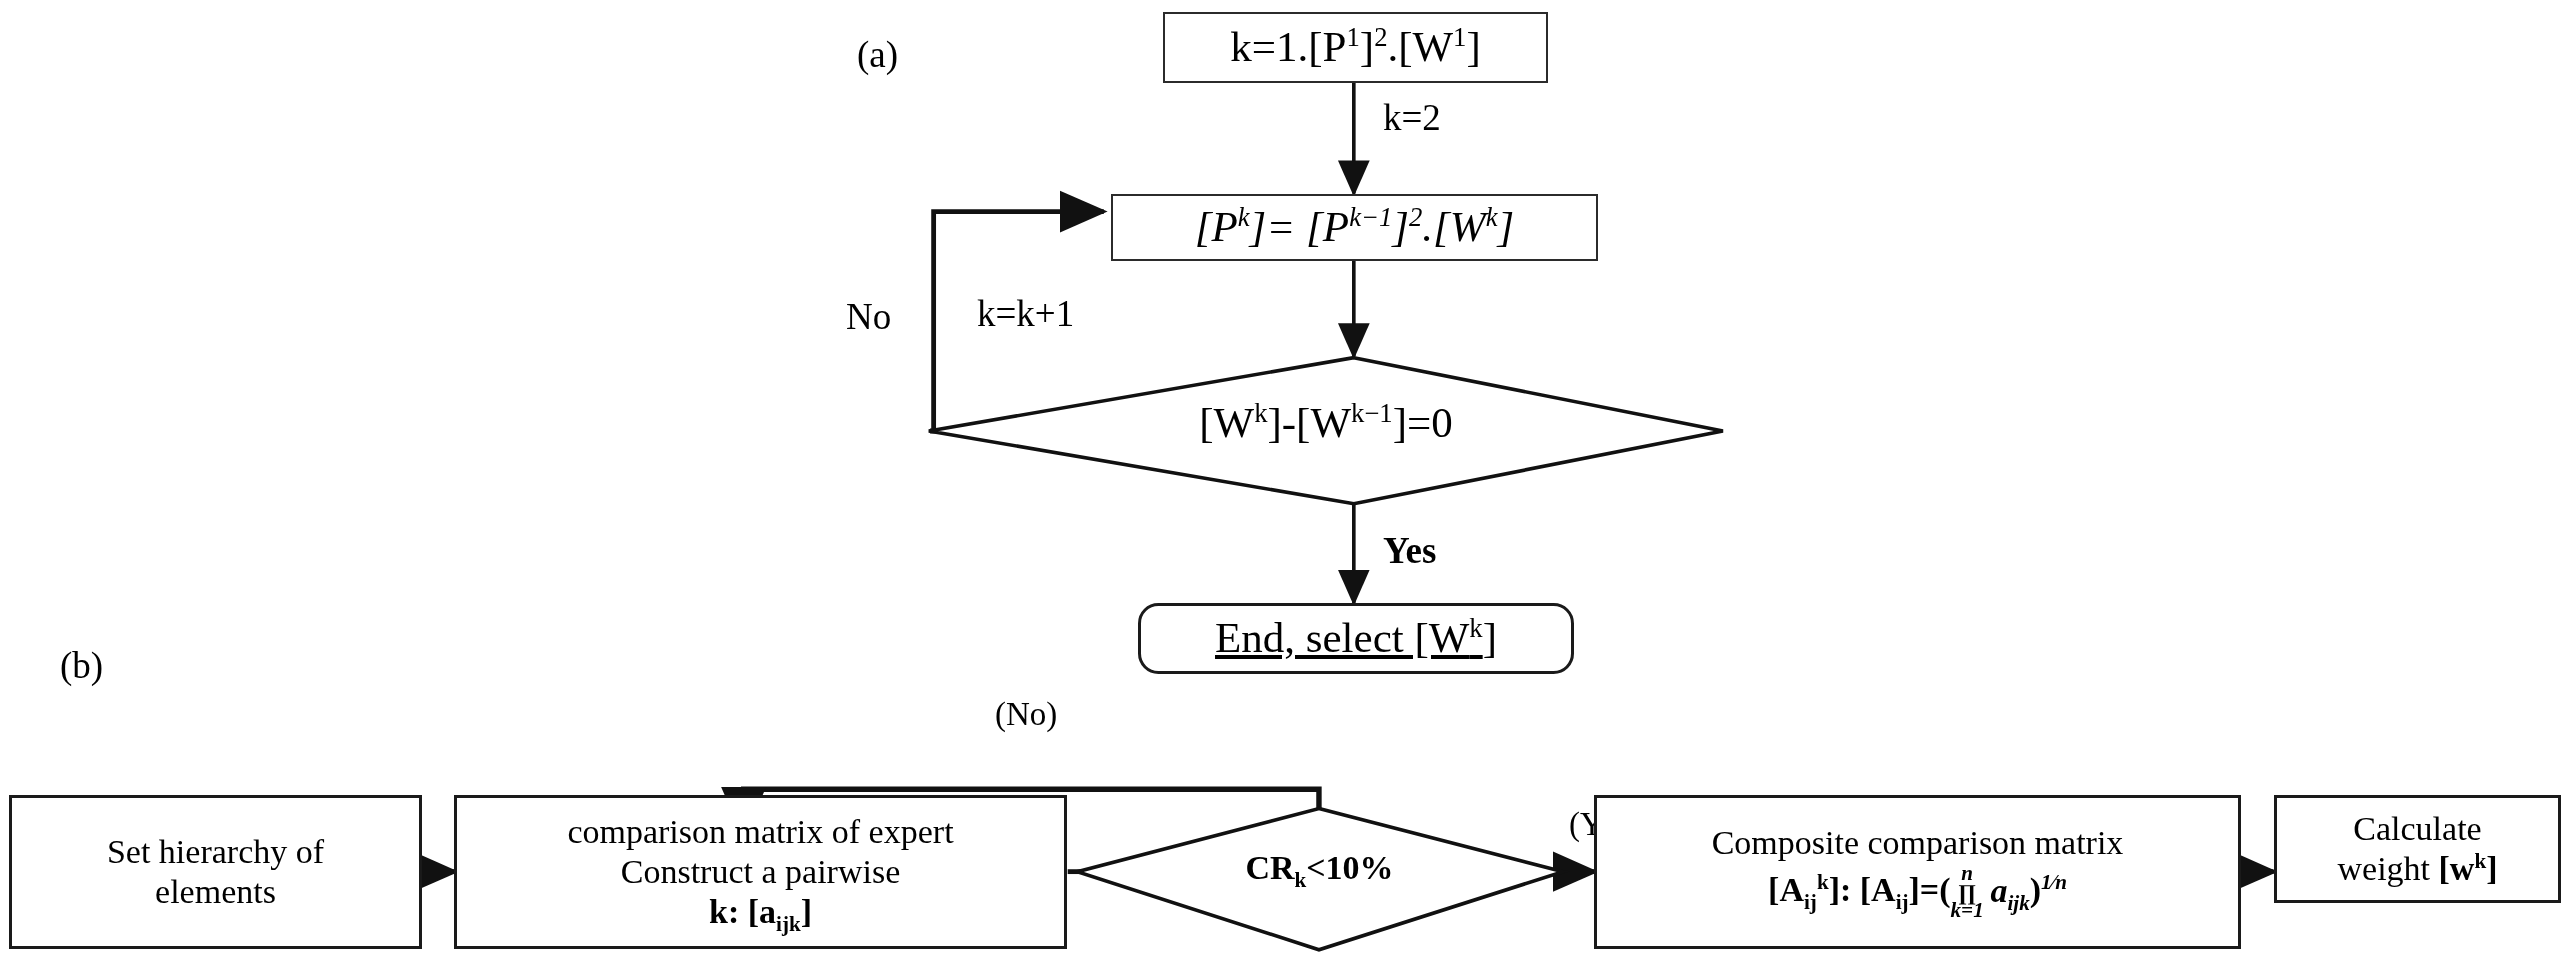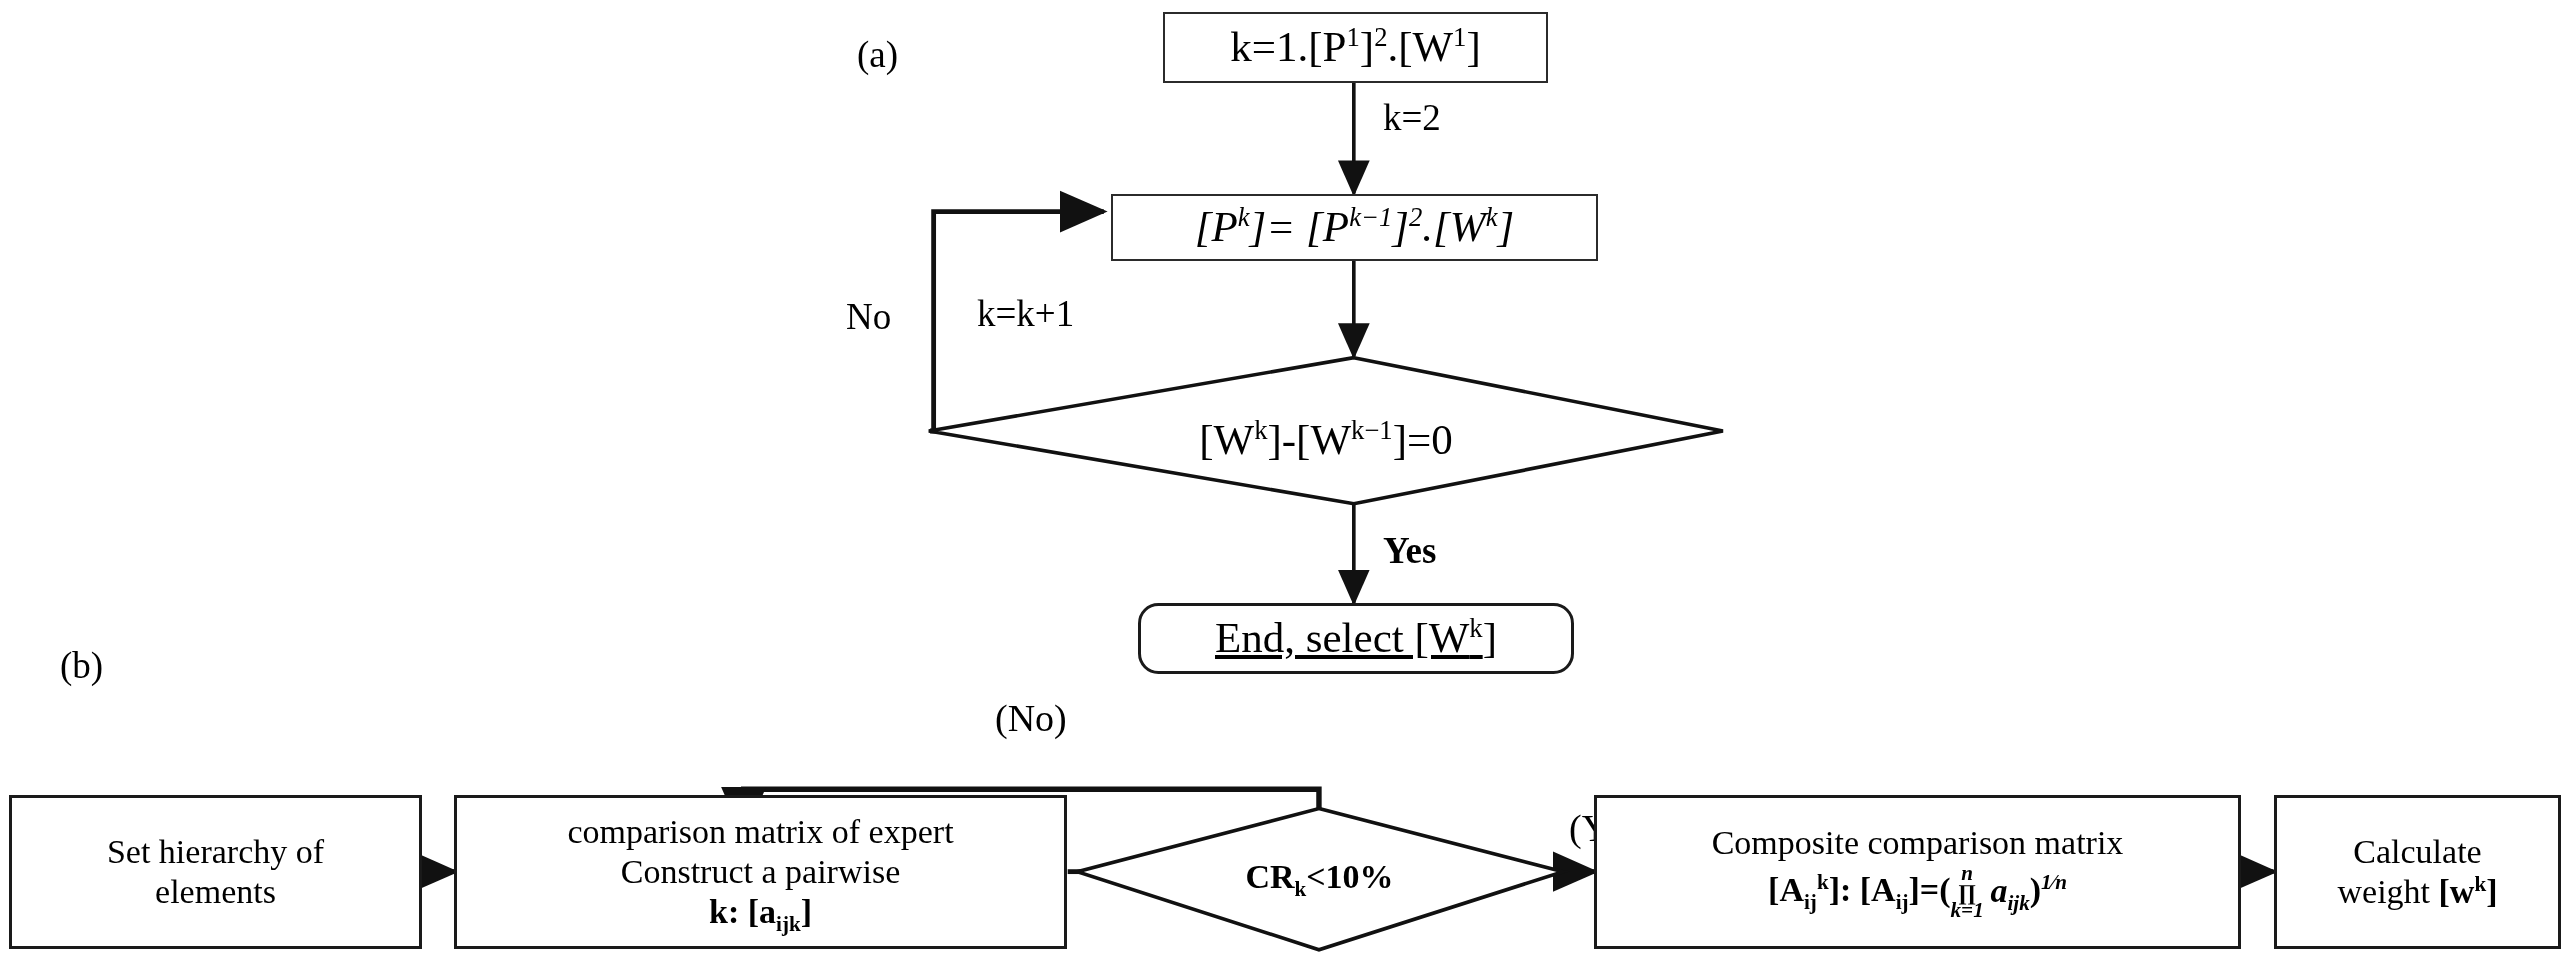--- a/index.html
+++ b/index.html
@@ -33,21 +33,21 @@
   .rect{ border:3px solid #1a1a1a; }
   .rect-thin{ border:2.4px solid #2b2b2b; }
   .rounded{ border:3px solid #1a1a1a; border-radius:20.4px; }
   .label{
     position:absolute;
     white-space:nowrap;
     background:transparent;
   }
   .panel-tag{ font-size:37px; }
   .edge-label{ font-size:37px; }
-  .b-edge-label{ font-size:38px; }
+  .b-edge-label{ font-size:33px; }
   .f-big{ font-size:43px; }
   .f-b{ font-size:34px; }
   sup{ font-size:0.62em; vertical-align:super; line-height:0; }
   sub{ font-size:0.62em; vertical-align:sub; line-height:0; }
   .bold{ font-weight:bold; }
   .ital{ font-style:italic; }
   .stack{ display:block; }
   .frac{
     display:inline-block;
     position:relative;
@@ -62,21 +62,21 @@
     align-items:center;
     vertical-align:middle;
     line-height:0.85;
     font-size:0.62em;
     position:relative;
     top:-0.05em;
   }
   .diamond-text{
     position:absolute;
     display:flex;
-    align-items:flex-end;
+    align-items:flex-start;
     justify-content:center;
     text-align:center;
     pointer-events:none;
   }
 </style>
 </head>
 <body>
 
 <div id="canvas">
 
@@ -186,21 +186,21 @@
     <span class="stack">
       <span class="stack">Composite comparison matrix</span>
       <span class="stack bold" style="margin-top:3.6px;">[A<sub>ij</sub><sup>k</sup>]: [A<sub>ij</sub>]=(<span class="op-lim">
             <span class="ital">n</span>
             <span class="bigop">∏</span>
             <span class="ital">k=1</span>
           </span><span class="ital"> a<sub>ijk</sub></span>)<span class="frac"><span class="ital">1</span>⁄<span class="ital">n</span></span></span>
     </span>
   </div>
 
-  <div class="node rect f-b" style="left:2274px; top:795px; width:287px; height:154px;">
+  <div class="node rect f-b" style="left:2274px; top:795px; width:287px; height:108px;">
     <span class="stack">
       <span class="stack">Calculate</span>
       <span class="stack">weight <span class="bold">[w<sup>k</sup>]</span></span>
     </span>
   </div>
 
 </div>
 
 
 </body></html>

